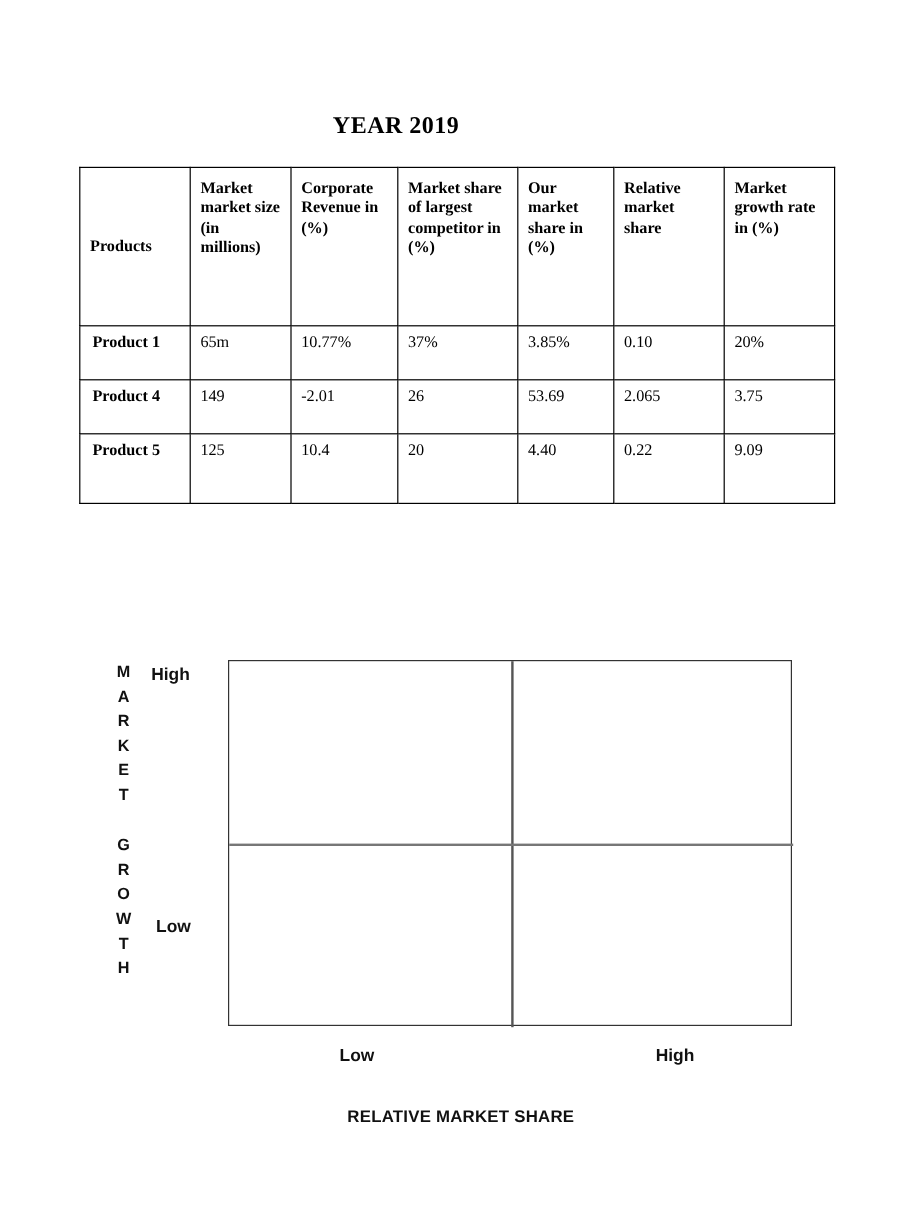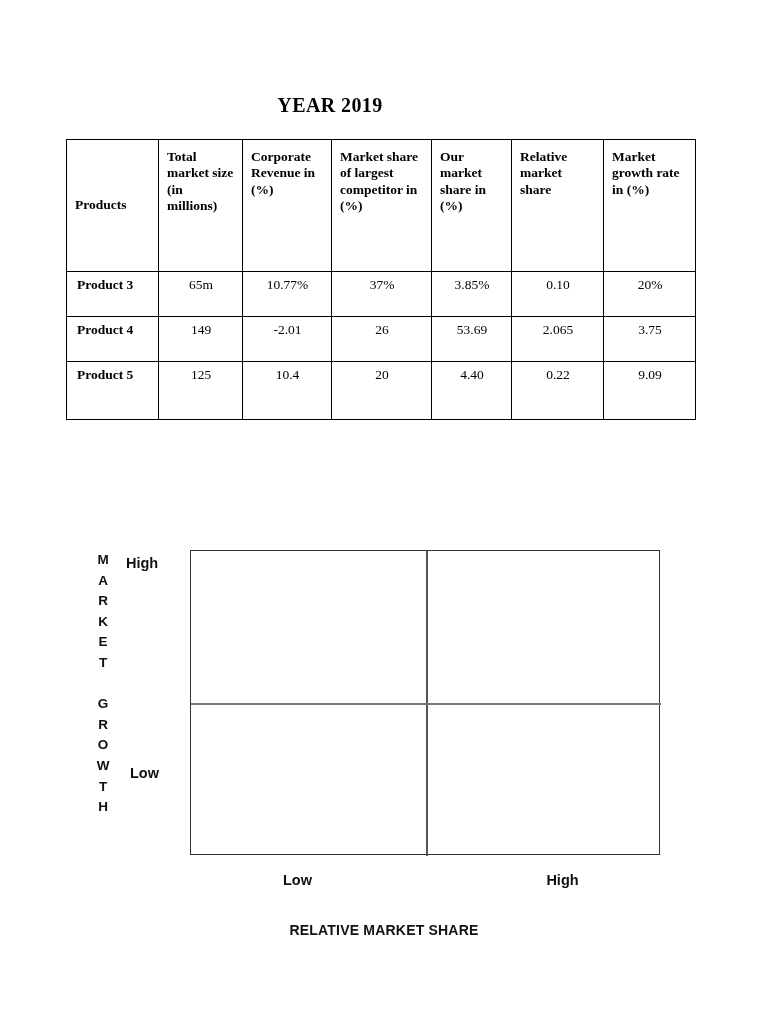--- a/index.html
+++ b/index.html
@@ -62,21 +62,21 @@
   }
   #data-table thead th.hdr-products {
     vertical-align: middle;
   }
   #data-table thead th.hdr-col {
     vertical-align: top;
     padding-top: 9px;
   }
   #data-table tbody td {
     height: 33px;
-    text-align: center;
+    text-align: left;
     vertical-align: top;
     padding-top: 5px;
   }
   #data-table tbody td.rowhead {
     text-align: left;
     font-weight: bold;
     padding-left: 10px;
   }
   #data-table tbody tr:last-child td {
     height: 46px;
@@ -210,31 +210,31 @@
         <col class="c1">
         <col class="c2">
         <col class="c3">
         <col class="c4">
         <col class="c5">
         <col class="c6">
     </colgroup>
     <thead>
       <tr>
         <th class="hdr-products">Products</th>
-        <th class="hdr-col">Total market size (in millions)</th>
+        <th class="hdr-col">Market market size (in millions)</th>
         <th class="hdr-col">Corporate Revenue in (%)</th>
         <th class="hdr-col">Market share of largest competitor in (%)</th>
         <th class="hdr-col">Our market share in (%)</th>
         <th class="hdr-col">Relative market share</th>
         <th class="hdr-col">Market growth rate in (%)</th>
       </tr>
     </thead>
     <tbody>
       <tr>
-        <td class="rowhead">Product 3</td>
+        <td class="rowhead">Product 1</td>
         <td>65m</td>
         <td>10.77%</td>
         <td>37%</td>
         <td>3.85%</td>
         <td>0.10</td>
         <td>20%</td>
       </tr>
       <tr>
         <td class="rowhead">Product 4</td>
         <td>149</td>

